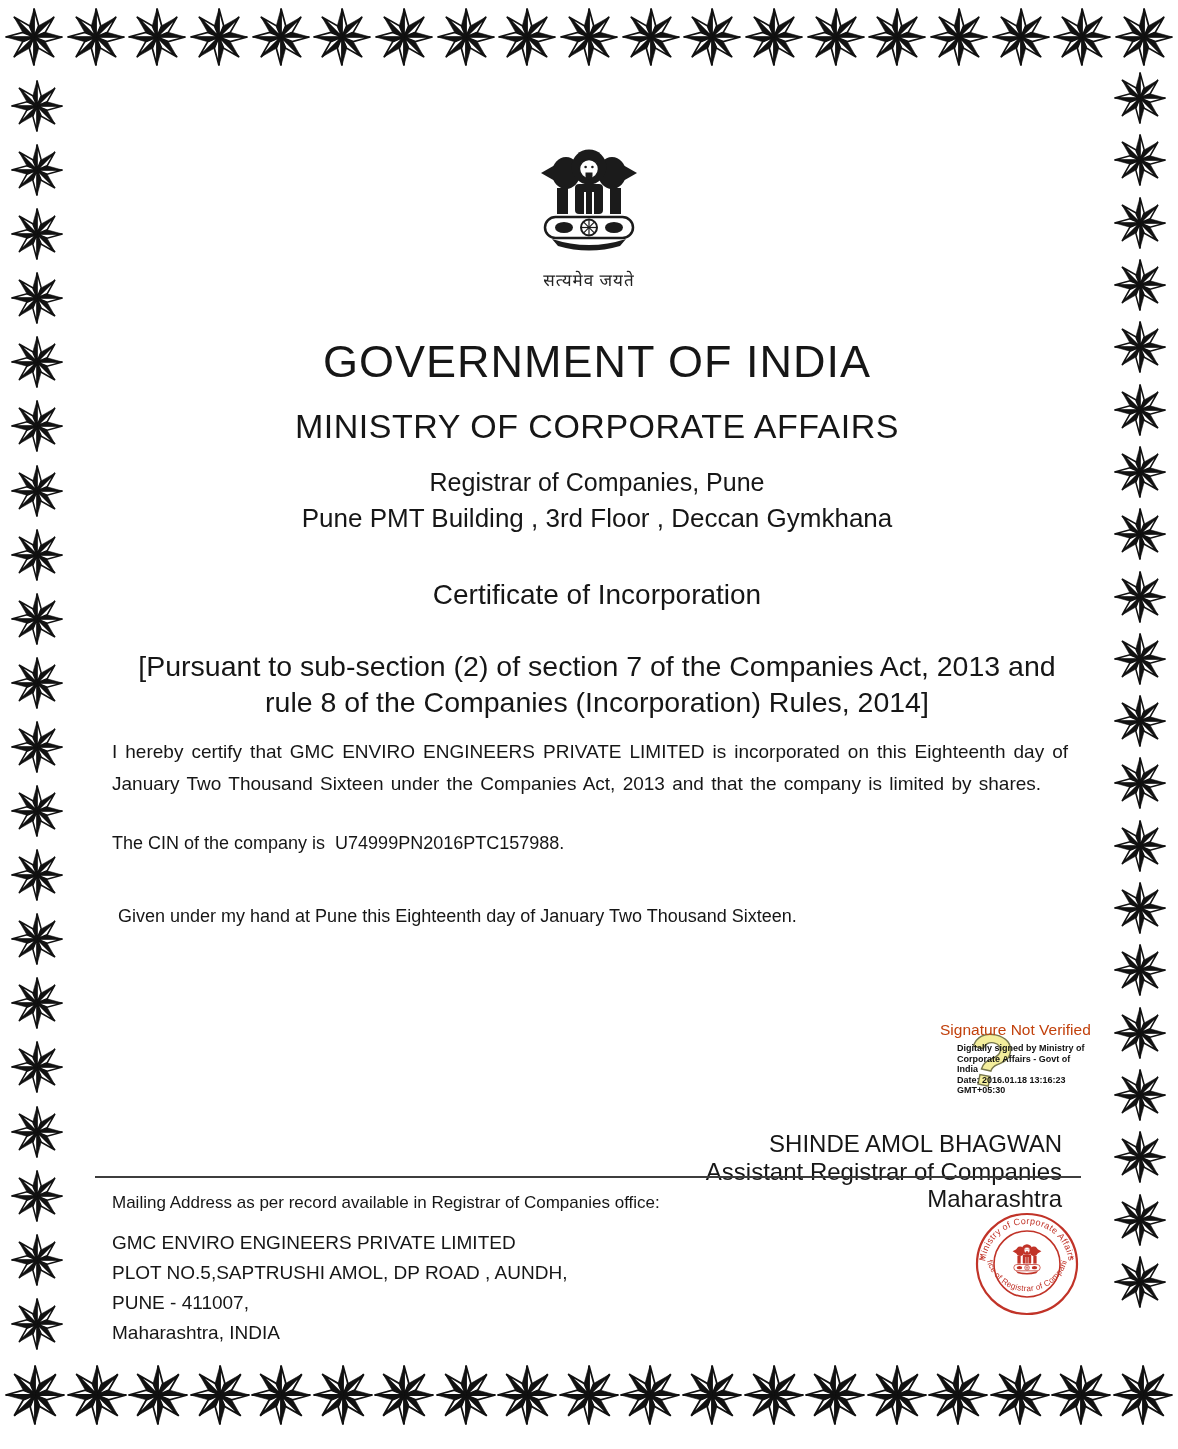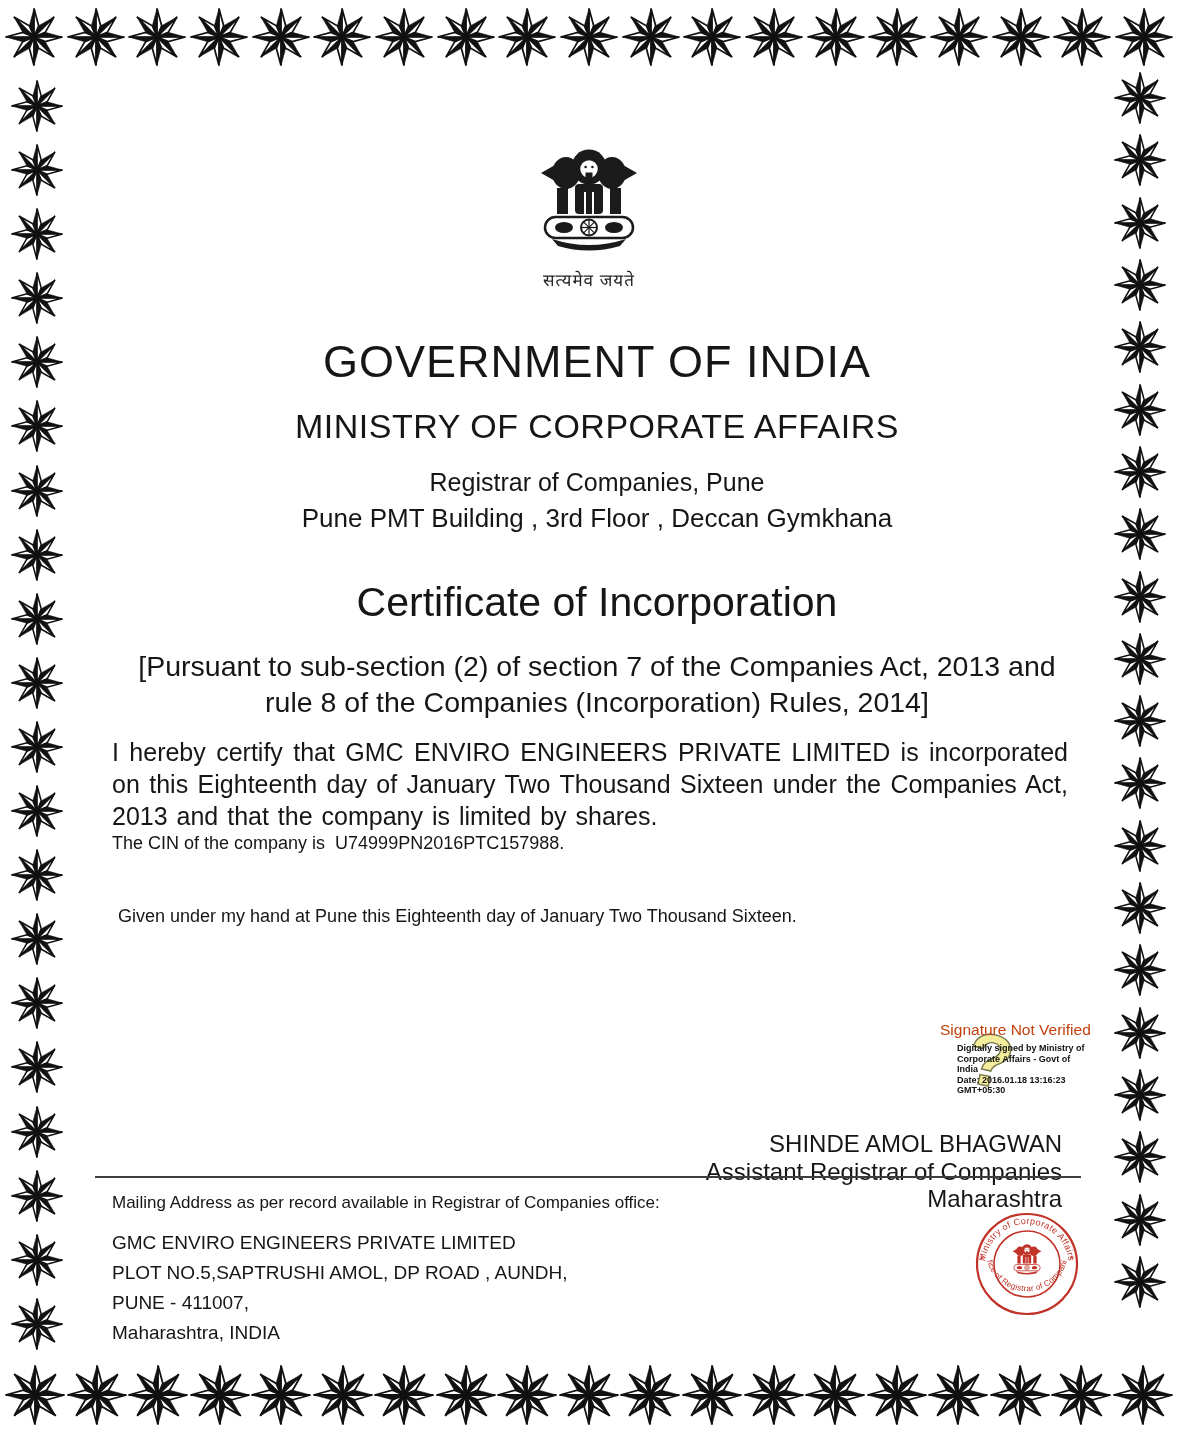--- a/index.html
+++ b/index.html
@@ -13,31 +13,31 @@
   .border-row{position:absolute;left:5px;right:5px;display:flex;justify-content:space-between;align-items:center;}
   #border-top{top:6px;height:62px;}
   #border-bottom{top:1363px;height:64px;}
   .border-col{position:absolute;display:flex;flex-direction:column;justify-content:space-between;align-items:center;}
   #border-left{left:10px;top:80px;height:1270px;width:54px;}
   #border-right{right:11px;top:72px;height:1236px;width:54px;}
   .star{display:block;}
   
   .emblem-svg{color:#1b1b1b;}
   .motto{width:100%;text-align:center;font-size:17px;letter-spacing:1px;color:#222;
-         font-family:Liberation Sans, sans-serif;}
+         font-family:Liberation Serif, serif;}
   
   .center{left:0;right:0;text-align:center;padding-left:16px;}
   .h-gov{font-size:45px;letter-spacing:1px;}
   .h-min{font-size:34px;letter-spacing:.5px;}
   .h-reg{font-size:25px;}
   .h-pmt{font-size:26px;}
-  .h-cert{font-size:41px;}
+  .h-cert{font-size:28px;}
   .h-purs{font-size:28.5px;line-height:36px;}
   
-  .body-par{left:112px;width:956px;font-size:25px;line-height:32px;
+  .body-par{left:112px;width:956px;font-size:19px;line-height:32px;
             text-align:justify;text-justify:inter-word;word-spacing:2px;}
   .line22{font-size:18px;white-space:pre-wrap;}
   
   .sigwidget{left:936px;top:1018px;width:150px;height:86px;}
   .sig-q{position:absolute;left:6px;top:2px;}
   .sig-title{position:absolute;left:4px;top:3px;font-size:15.5px;color:#c2410c;white-space:nowrap;}
   .sig-lines{position:absolute;left:21px;top:25px;font-size:9px;font-weight:bold;line-height:10.5px;color:#111;}
   .signame{left:560px;width:502px;text-align:right;font-size:24px;line-height:27.5px;margin-top:22px;}
   .rule{left:95px;top:1176px;width:986px;border-top:2px solid #3d3d3d;height:0;}
   

